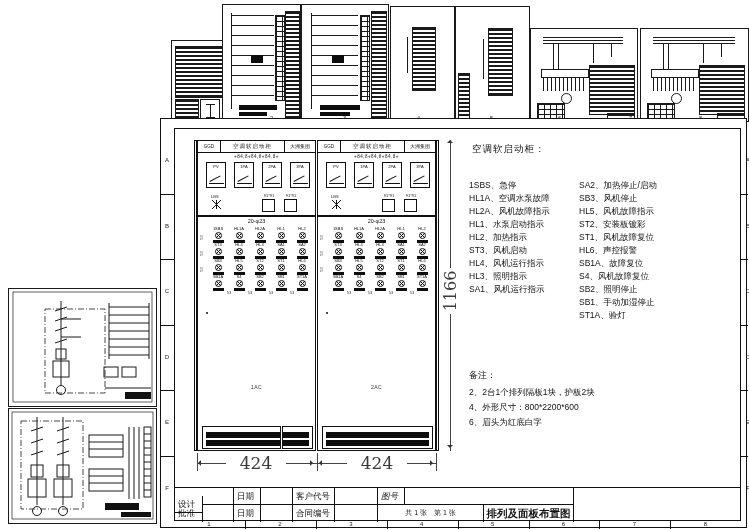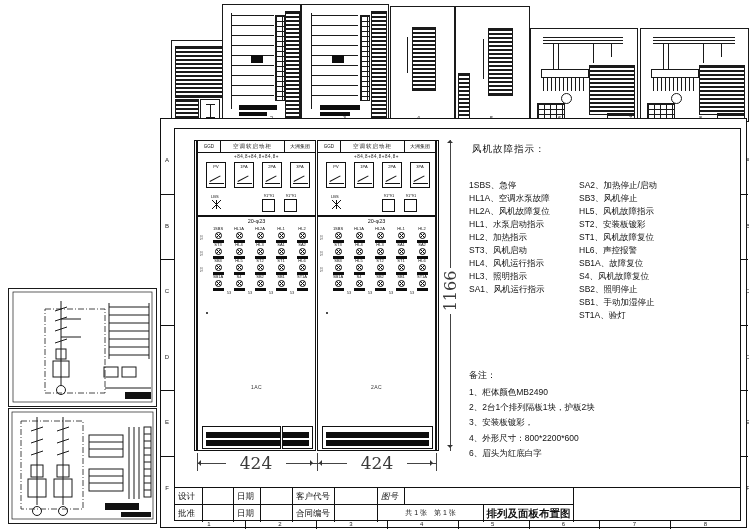--- a/index.html
+++ b/index.html
@@ -595,25 +595,25 @@
     <div class="arr arrL" style="left:158px;top:341px;"></div>
     <div class="arr arrR" style="left:269px;top:341px;"></div>
     <div class="dim-text dim424" style="left:65px;top:336px;">424</div>
     <div class="dim-text dim424" style="left:186px;top:336px;">424</div>
 
     <div class="vline" style="left:289px;top:21px;height:311px;background:#444;"></div>
     <div class="arr arrU" style="left:286px;top:21px;"></div>
     <div class="arr arrD" style="left:286px;top:326px;"></div>
     <div class="dim-text dim1166" style="left:267px;top:165px;">1166</div>
 
-    <div class="panel-title">风机故障指示：</div>
+    <div class="panel-title">空调软启动柜：</div>
     <div class="label-col" style="left:308px;top:60px;">
         <div class="li">1SBS、急停</div>
         <div class="li">HL1A、空调水泵故障</div>
-        <div class="li">HL2A、风机故障复位</div>
+        <div class="li">HL2A、风机故障指示</div>
         <div class="li">HL1、水泵启动指示</div>
         <div class="li">HL2、加热指示</div>
         <div class="li">ST3、风机启动</div>
         <div class="li">HL4、风机运行指示</div>
         <div class="li">HL3、照明指示</div>
         <div class="li">SA1、风机运行指示</div>
       </div>
     <div class="label-col" style="left:418px;top:60px;">
         <div class="li">SA2、加热停止/启动</div>
         <div class="li">SB3、风机停止</div>
@@ -623,29 +623,27 @@
         <div class="li">HL6、声控报警</div>
         <div class="li">SB1A、故障复位</div>
         <div class="li">S4、风机故障复位</div>
         <div class="li">SB2、照明停止</div>
         <div class="li">SB1、手动加湿停止</div>
         <div class="li">ST1A、验灯</div>
       </div>
 
     <div class="notes-title">备注：</div>
     <div class="notes-col">
-        <div class="li">1、柜体颜色MB2490</div>
         <div class="li">2、2台1个排列隔板1块，护板2块</div>
-        <div class="li">3、安装板镀彩，</div>
         <div class="li">4、外形尺寸：800*2200*600</div>
         <div class="li">6、眉头为红底白字</div>
       </div>
 
     <div id="titleblock">
-      <div class="tcell" style="left:0;top:0;width:28px;height:17px;">设计</div>
+      <div class="tcell" style="left:0;top:8px;width:28px;height:17px;">设计</div>
       <div class="tcell" style="left:28px;top:0;width:31px;height:17px;"></div>
       <div class="tcell" style="left:59px;top:0;width:27px;height:17px;">日期</div>
       <div class="tcell" style="left:86px;top:0;width:32px;height:17px;"></div>
       <div class="tcell" style="left:118px;top:0;width:42px;height:17px;">客户代号</div>
       <div class="tcell" style="left:160px;top:0;width:43px;height:17px;"></div>
       <div class="tcell" style="left:203px;top:0;width:27px;height:17px;font-style:italic;">图号</div>
       <div class="tcell" style="left:230px;top:0;width:169px;height:17px;"></div>
       <div class="tcell" style="left:0;top:17px;width:28px;height:17px;border-bottom:none;">批准</div>
       <div class="tcell" style="left:28px;top:17px;width:31px;height:17px;border-bottom:none;"></div>
       <div class="tcell" style="left:59px;top:17px;width:27px;height:17px;border-bottom:none;">日期</div>

